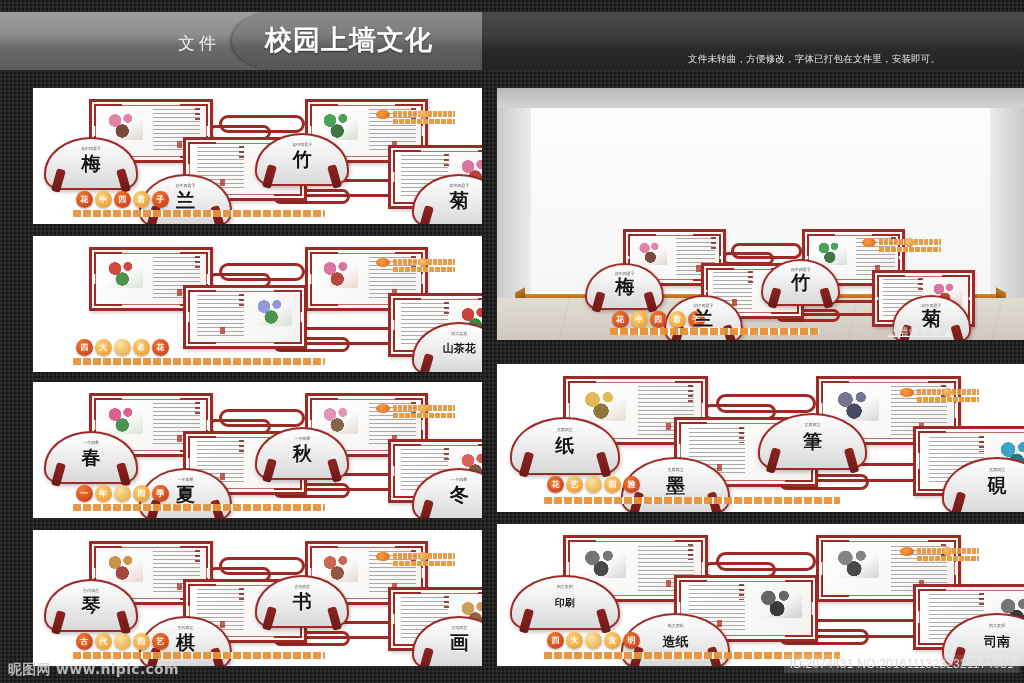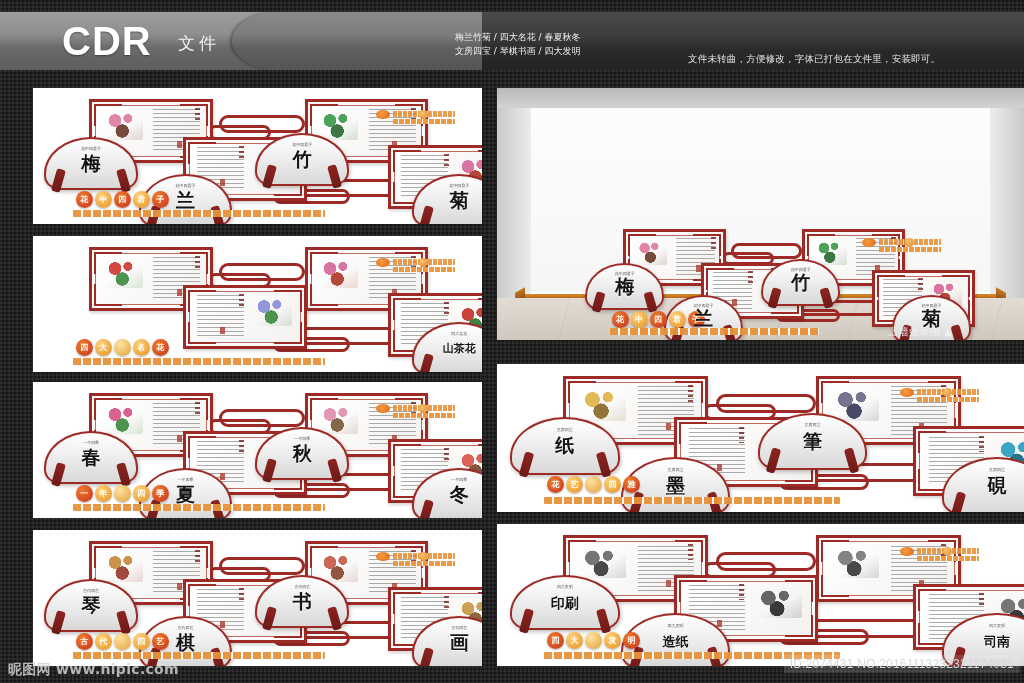--- a/index.html
+++ b/index.html
@@ -202,26 +202,22 @@
   }
 </style>
 </head>
 <body>
 
 <div class="backdrop"></div>
 
 <div class="header">
   <div class="dark-half"></div>
   <div class="mid-plate"></div>
-  <div class="cdr-word">CDR</div>
   <div class="cdr-sub">文件</div>
-  <div class="tag-lines">
-    <div>梅兰竹菊 / 四大名花 / 春夏秋冬</div>
-    <div>文房四宝 / 琴棋书画 / 四大发明</div>
-  </div>
+  <div class="main-title">校园上墙文化</div>
   <div class="note-sub">文件未转曲，方便修改，字体已打包在文件里，安装即可。</div>
 </div>
 
 <div class="panel" id="p0" style="left:33px;top:88px;width:449px;height:136px;">
     <div class="art">
       <div class="ribbon" style="left: 41.5%; top: 20%; width: 19%; height: 13%;"></div>
       <div class="ribbon" style="left: 39%; top: 27%; width: 14%; height: 11%;"></div>
       <div class="ribbon" style="left: 56%; top: 67%; width: 25%; height: 13%;"></div>
       <div class="ribbon" style="left: 53.5%; top: 74%; width: 17%; height: 11%;"></div>
       <div class="card" style="left: 12.5%; top: 8%; width: 27.5%; height: 47%;">
@@ -620,21 +616,21 @@
       </div>
       <div class="tilebar" style="left: 9%; top: 90%; width: 56%;"></div>
       <div class="emblem" style="left: 76.5%; top: 16%; width: 21%; height: 16%;">
         <div class="cloud"></div>
         <div class="strip"></div>
         <div class="coin"></div>
         <div class="bar2"></div>
       </div>
     </div>
   </div>
-<div class="room-caption" style="left:888px;top:325px;">上墙效果图 ▲</div>
+<div class="room-caption" style="left:888px;top:325px;text-decoration:underline;">上墙效果图 ▲</div>
 
 <div class="panel" id="p4" style="left:497px;top:364px;width:527px;height:148px;">
     <div class="art">
       <div class="ribbon" style="left: 41.5%; top: 20%; width: 19%; height: 13%;"></div>
       <div class="ribbon" style="left: 39%; top: 27%; width: 14%; height: 11%;"></div>
       <div class="ribbon" style="left: 56%; top: 67%; width: 25%; height: 13%;"></div>
       <div class="ribbon" style="left: 53.5%; top: 74%; width: 17%; height: 11%;"></div>
       <div class="card" style="left: 12.5%; top: 8%; width: 27.5%; height: 47%;">
         <div class="inner"></div>
         <div class="lattice lat-tl"></div>
@@ -721,21 +717,21 @@
         <div class="lattice lat-tr"></div>
         <div class="lattice lat-bl"></div>
         <div class="lattice lat-br"></div>
         <div class="txt" style="width: 40%; left: 52%;"></div>
         <div class="vt" style="left: 88%;"></div>
         <div class="seal" style="left: 72%; bottom: 20%;"></div>
         <div class="pic" style="width: 34%; height: 52%; top: 14%; left: 9%; background: radial-gradient(circle at 30% 35%, rgb(106, 106, 106) 0px, rgb(106, 106, 106) 18%, rgba(0, 0, 0, 0) 19%), radial-gradient(circle at 62% 28%, rgb(106, 106, 106) 0px, rgb(106, 106, 106) 13%, rgba(0, 0, 0, 0) 14%), radial-gradient(circle at 48% 70%, rgb(58, 58, 58) 0px, rgb(58, 58, 58) 22%, rgba(0, 0, 0, 0) 23%), linear-gradient(150deg, rgba(255, 255, 255, 0) 55%, rgba(58, 58, 58, 0.2) 100%);"></div>
       </div>
       <div class="fan" style="left: 2.5%; top: 36%; width: 20%; height: 36%;">
         <div class="tiny">四大发明</div>
-        <div class="ch" style="font-size: 14px;">印刷</div>
+        <div class="ch" style="font-size: 10px;">印刷</div>
       </div>
       <div class="card" style="left: 33.5%; top: 36%; width: 27.5%; height: 47%;">
         <div class="inner"></div>
         <div class="lattice lat-tl"></div>
         <div class="lattice lat-tr"></div>
         <div class="lattice lat-bl"></div>
         <div class="lattice lat-br"></div>
         <div class="txt" style="width: 40%; left: 9%;"></div>
         <div class="vt" style="left: 45%;"></div>
         <div class="seal" style="left: 29%; bottom: 20%;"></div>

